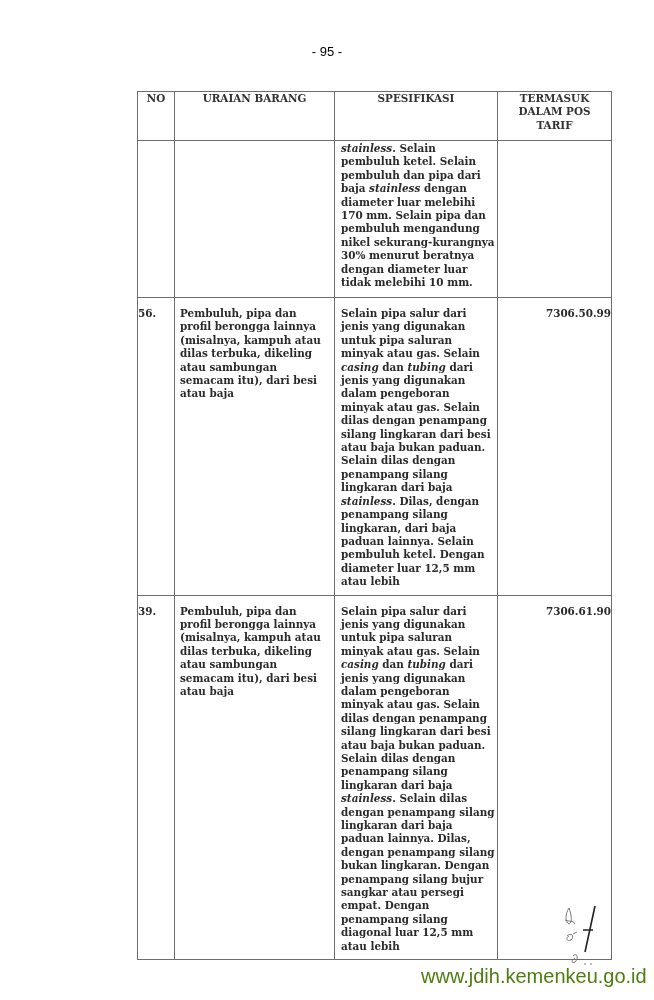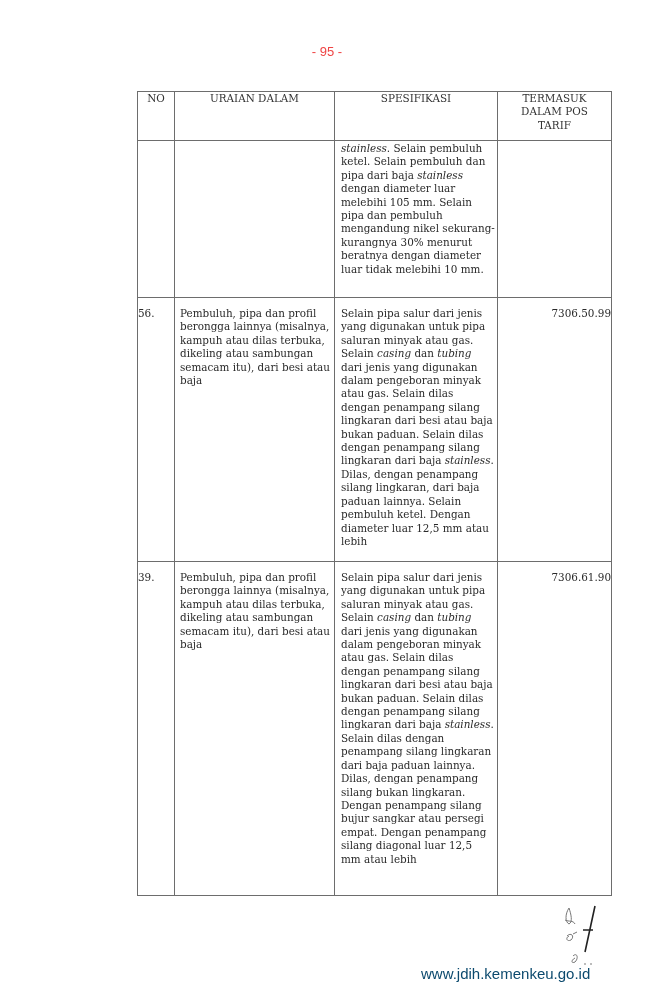--- a/index.html
+++ b/index.html
@@ -1,63 +1,63 @@
 <!DOCTYPE html>
 <html><head>
 <meta charset="utf-8">
 <style>
   html, body { margin:0; padding:0; background:#ffffff; }
   body { width:654px; height:1000px; position:relative; overflow:hidden;
          font-family:"DejaVu Serif", serif; color:#2a2a2a; }
   .page-number { position:absolute; top:44px; left:0; width:654px; text-align:center;
-         font-family:"Liberation Sans", sans-serif; font-size:13px; color:#ef4444; }
+         font-family:"Liberation Sans", sans-serif; font-size:13px; color:#000000; }
   table.tarif { position:absolute; left:137px; top:91px; border-collapse:collapse;
          table-layout:fixed; width:474px; }
   table.tarif td, table.tarif th { border:1px solid #6d6d6d; vertical-align:top;
-         font-size:10.4px; line-height:13.4px; font-weight:normal; padding:0; }
+         font-size:10.4px; line-height:13.4px; font-weight:bold; padding:0; }
   col.c-no { width:37px; } col.c-ur { width:160px; } col.c-sp { width:163px; } col.c-pos { width:114px; }
   thead th { height:48px; vertical-align:middle; text-align:center; font-size:10px; line-height:13.4px; color:#333; }
   .cell-no { padding-top:9px !important; }
   .cell-ur { padding:9px 4px 0 5px !important; }
   .cell-sp { padding:9px 2px 6px 6px !important; }
   .cell-sp-cont { padding:1px 2px 6px 6px !important; }
   .cell-pos { text-align:right; padding-top:9px !important; }
   .row-cont td { height:147px; }
   .row-56 td { height:248px; }
   .row-57 td { height:318px; }
   .seg-it { font-style:italic; }
   .signature { position:absolute; left:555px; top:900px; width:60px; height:80px; }
   .footer-link { position:absolute; left:421px; top:965px; font-family:"Liberation Sans", sans-serif;
-         font-size:15px; color:#0c4a6e; text-decoration:none; }
+         font-size:20px; color:#4d7c0f; text-decoration:none; }
 </style>
 </head>
 <body>
 
 <div class="page-number">- 95 -</div>
 
 <table class="tarif">
   <colgroup>
       <col class="c-no">
       <col class="c-ur">
       <col class="c-sp">
       <col class="c-pos">
     </colgroup>
   <thead>
     <tr>
       <th>NO</th>
-      <th>URAIAN DALAM</th>
+      <th>URAIAN BARANG</th>
       <th>SPESIFIKASI</th>
       <th style="padding:0 10px;">TERMASUK DALAM POS TARIF</th>
     </tr>
   </thead>
   <tbody>
     <tr class="row-cont">
       <td class="cell-no"></td>
       <td class="cell-ur"></td>
-      <td class="cell-sp-cont"><span class="seg-it">stainless</span><span>. Selain pembuluh ketel. Selain pembuluh dan pipa dari baja </span><span class="seg-it">stainless</span><span> dengan diameter luar melebihi 105 mm. Selain pipa dan pembuluh mengandung nikel sekurang-kurangnya 30% menurut beratnya dengan diameter luar tidak melebihi 10 mm.</span></td>
+      <td class="cell-sp-cont"><span class="seg-it">stainless</span><span>. Selain pembuluh ketel. Selain pembuluh dan pipa dari baja </span><span class="seg-it">stainless</span><span> dengan diameter luar melebihi 170 mm. Selain pipa dan pembuluh mengandung nikel sekurang-kurangnya 30% menurut beratnya dengan diameter luar tidak melebihi 10 mm.</span></td>
       <td class="cell-pos"></td>
     </tr>
     <tr class="row-56">
       <td class="cell-no">56.</td>
       <td class="cell-ur">Pembuluh, pipa dan profil berongga lainnya (misalnya, kampuh atau dilas terbuka, dikeling atau sambungan semacam itu), dari besi atau baja</td>
       <td class="cell-sp"><span>Selain pipa salur dari jenis yang digunakan untuk pipa saluran minyak atau gas. Selain </span><span class="seg-it">casing</span><span> dan </span><span class="seg-it">tubing</span><span> dari jenis yang digunakan dalam pengeboran minyak atau gas. Selain dilas dengan penampang silang lingkaran dari besi atau baja bukan paduan. Selain dilas dengan penampang silang lingkaran dari baja </span><span class="seg-it">stainless</span><span>. Dilas, dengan penampang silang lingkaran, dari baja paduan lainnya. Selain pembuluh ketel. Dengan diameter luar 12,5 mm atau lebih</span></td>
       <td class="cell-pos">7306.50.99</td>
     </tr>
     <tr class="row-57">
       <td class="cell-no">39.</td>

